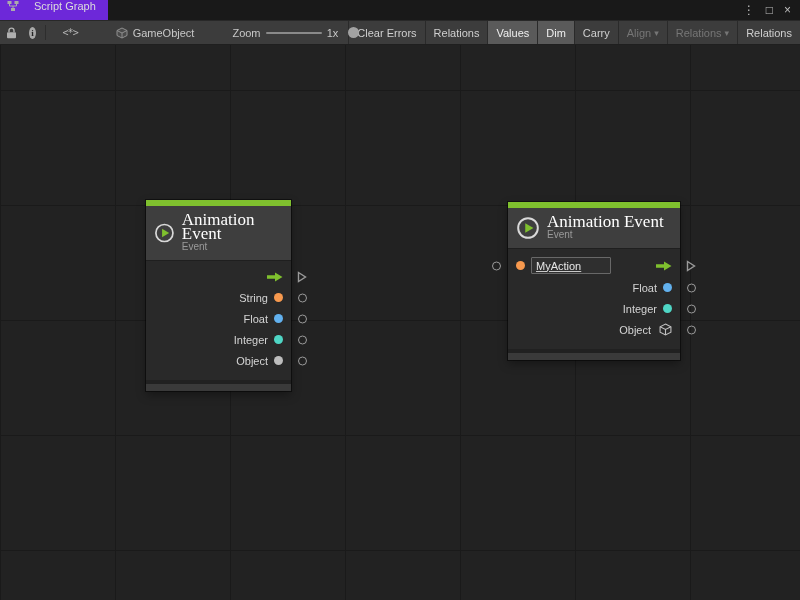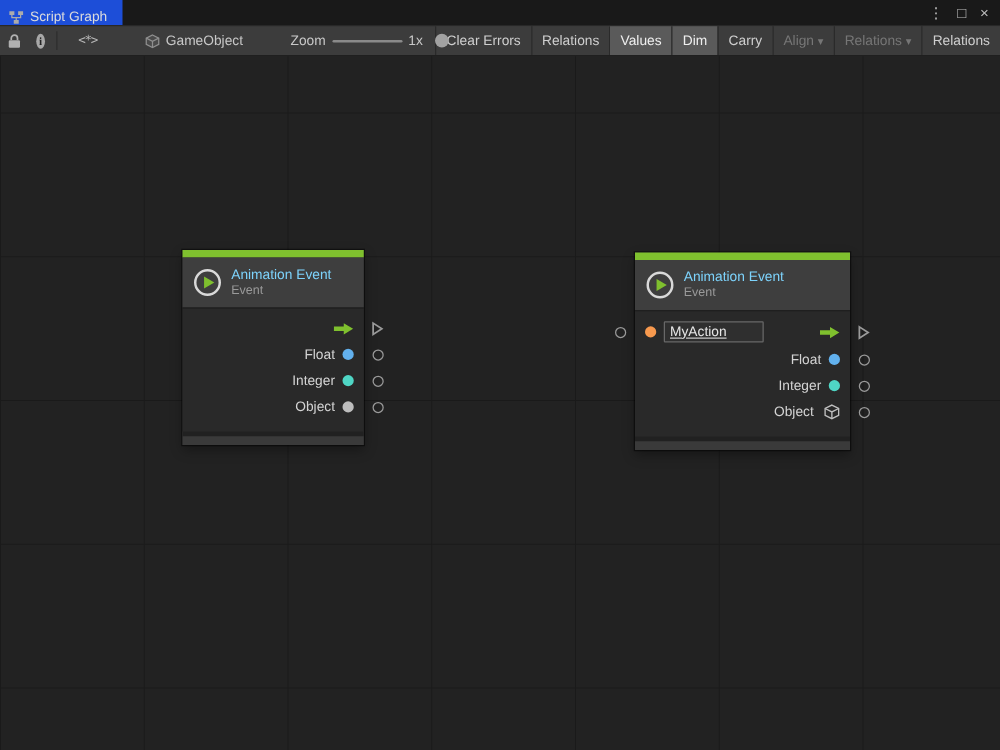--- a/index.html
+++ b/index.html
@@ -2,21 +2,21 @@
 <html><head>
 <meta charset="utf-8">
 <style>
   * { margin:0; padding:0; box-sizing:border-box; }
   html,body { width:800px; height:600px; overflow:hidden; }
   body { font-family:"Liberation Sans", sans-serif; background:#222222; color:#c8c8c8; }
   .window { width:800px; height:600px; display:flex; flex-direction:column; }
 
   
   .tabbar { flex:0 0 20px; background:#191919; display:flex; align-items:stretch; font-size:11px; }
-  .tab { display:flex; align-items:flex-end; gap:5px; padding:0 12px 0 7px; background:#1d4ed8; color:#dcdcdc; }
+  .tab { display:flex; align-items:flex-start; gap:15px; padding:0 12px 0 7px; background:#6d28d9; color:#dcdcdc; }
   .tab-spacer { flex:1; }
   .win-controls { display:flex; align-items:center; gap:11px; padding:0 9px; color:#bdbdbd; font-size:12px; }
   .win-controls span { cursor:default; line-height:20px; }
 
   
   .toolbar { flex:0 0 25px; background:#3c3c3c; border-top:1px solid #282828; border-bottom:1px solid #1f1f1f;
              display:flex; align-items:center; font-size:11px; color:#c8c8c8; white-space:nowrap; overflow:hidden; }
   .ticon { display:flex; align-items:center; justify-content:center; }
   .info-badge { width:12px; height:12px; border-radius:50%; background:#a8a8a8; color:#232323; font-size:9px;
                 font-weight:bold; display:flex; align-items:center; justify-content:center; font-family:"Liberation Serif",serif; }
@@ -38,21 +38,21 @@
     background-image:
       linear-gradient(to right, #1a1a1a 1px, transparent 1px),
       linear-gradient(to bottom, #1a1a1a 1px, transparent 1px);
     background-size:115px 115px;
     background-position:0px 45px; }
 
   
   .node { position:absolute; background:#292929; box-shadow:0 0 0 1px rgba(0,0,0,.5), 0 4px 9px rgba(0,0,0,.35); }
   .node-topbar { height:6px; }
   .node-header { background:#3e3e3e; padding:7px 8px; display:flex; align-items:center; gap:7px; }
-  .node-title { font-size:11px; color:#7dd3fc; line-height:14px; }
+  .node-title { font-size:17px; color:#ffffff; line-height:14px;font-family:Liberation Serif, serif; }
   .node-subtitle { font-size:10px; color:#9a9a9a; line-height:12px; }
   .node-body { background:#292929; border-top:1px solid #1f1f1f; padding:5px 0 9px; }
   .row { position:relative; height:21px; display:flex; align-items:center; justify-content:flex-end; padding:0 8px; }
   .row.tall { height:23px; justify-content:flex-start;text-decoration:underline; }
   .row-label { font-size:11px; color:#d4d4d4; margin-right:6px; }
   .dot { width:9px; height:9px; border-radius:50%; flex:0 0 9px; }
   .port { position:absolute; top:50%; transform:translateY(-50%); }
   .port.circle { width:9px; height:9px; border-radius:50%; border:1.5px solid #9a9a9a; background:transparent; right:-16px; }
   .port.circle.in { left:-16px; right:auto; }
   .port.tri { right:-16px; display:flex; }
@@ -160,20 +160,25 @@
           <svg width="16" height="10" viewBox="0 0 16 10">
             <path d="M0 3.2 H8 V0.5 L15.5 5 L8 9.5 V6.8 H0 Z" style="fill: rgb(127, 192, 46);"></path>
           </svg>
           <span class="port tri">
             <svg width="10" height="12" viewBox="0 0 10 12">
                 <path d="M1.5 1.5 L8.5 6 L1.5 10.5 Z" fill="none" stroke="#9a9a9a" stroke-width="1.4"></path>
               </svg>
           </span>
         </div>
         <div class="row">
+          <span class="row-label">String</span>
+          <span class="dot" style="background: rgb(247, 153, 78);"></span>
+          <span class="port circle"></span>
+        </div>
+        <div class="row">
           <span class="row-label">Float</span>
           <span class="dot" style="background: rgb(98, 177, 238);"></span>
           <span class="port circle"></span>
         </div>
         <div class="row">
           <span class="row-label">Integer</span>
           <span class="dot" style="background: rgb(79, 214, 197);"></span>
           <span class="port circle"></span>
         </div>
         <div class="row">

